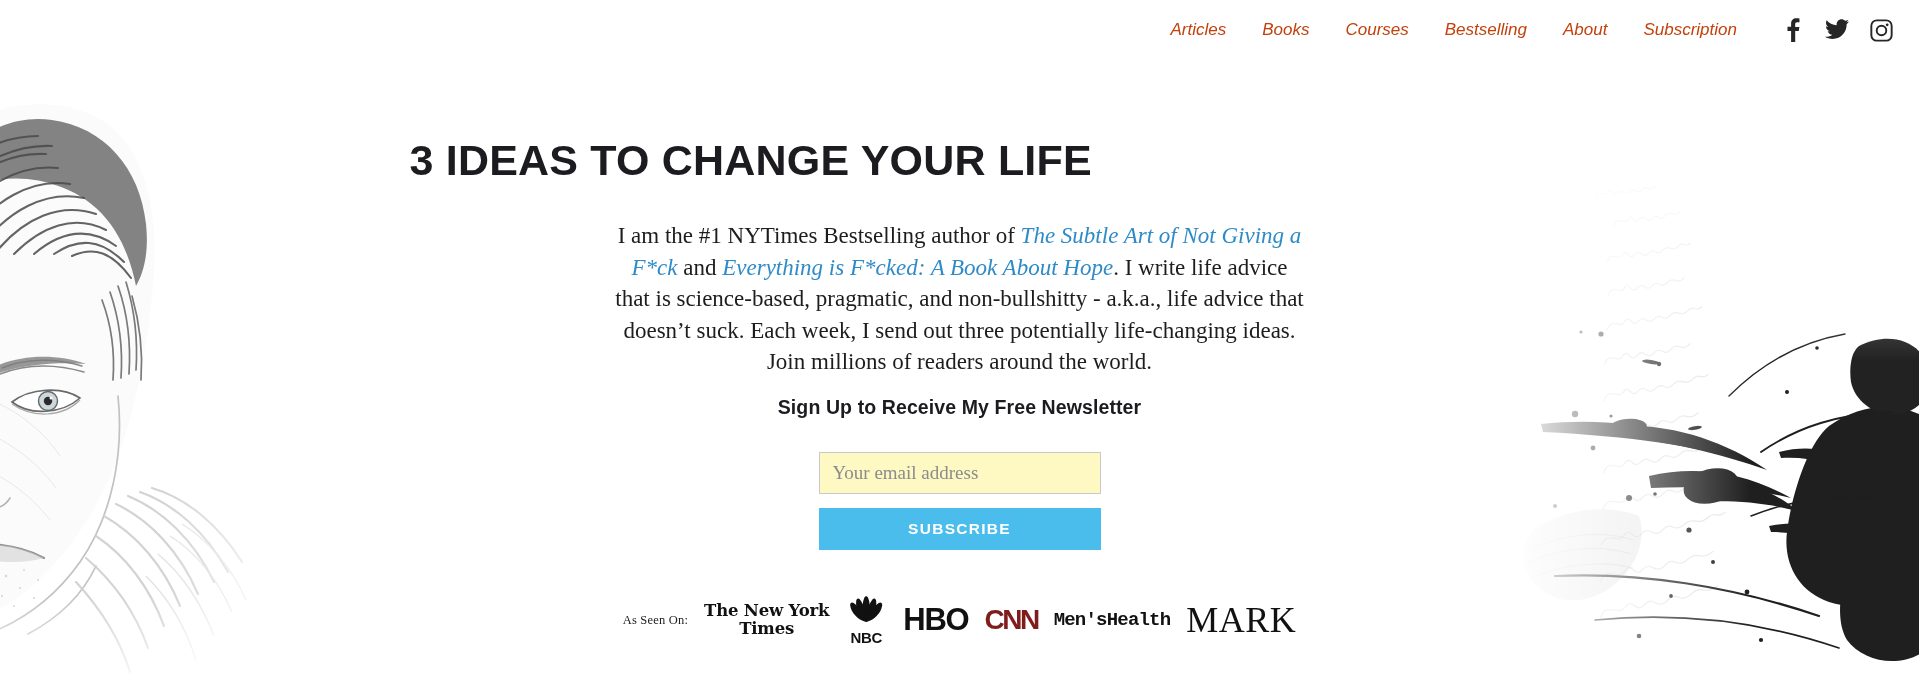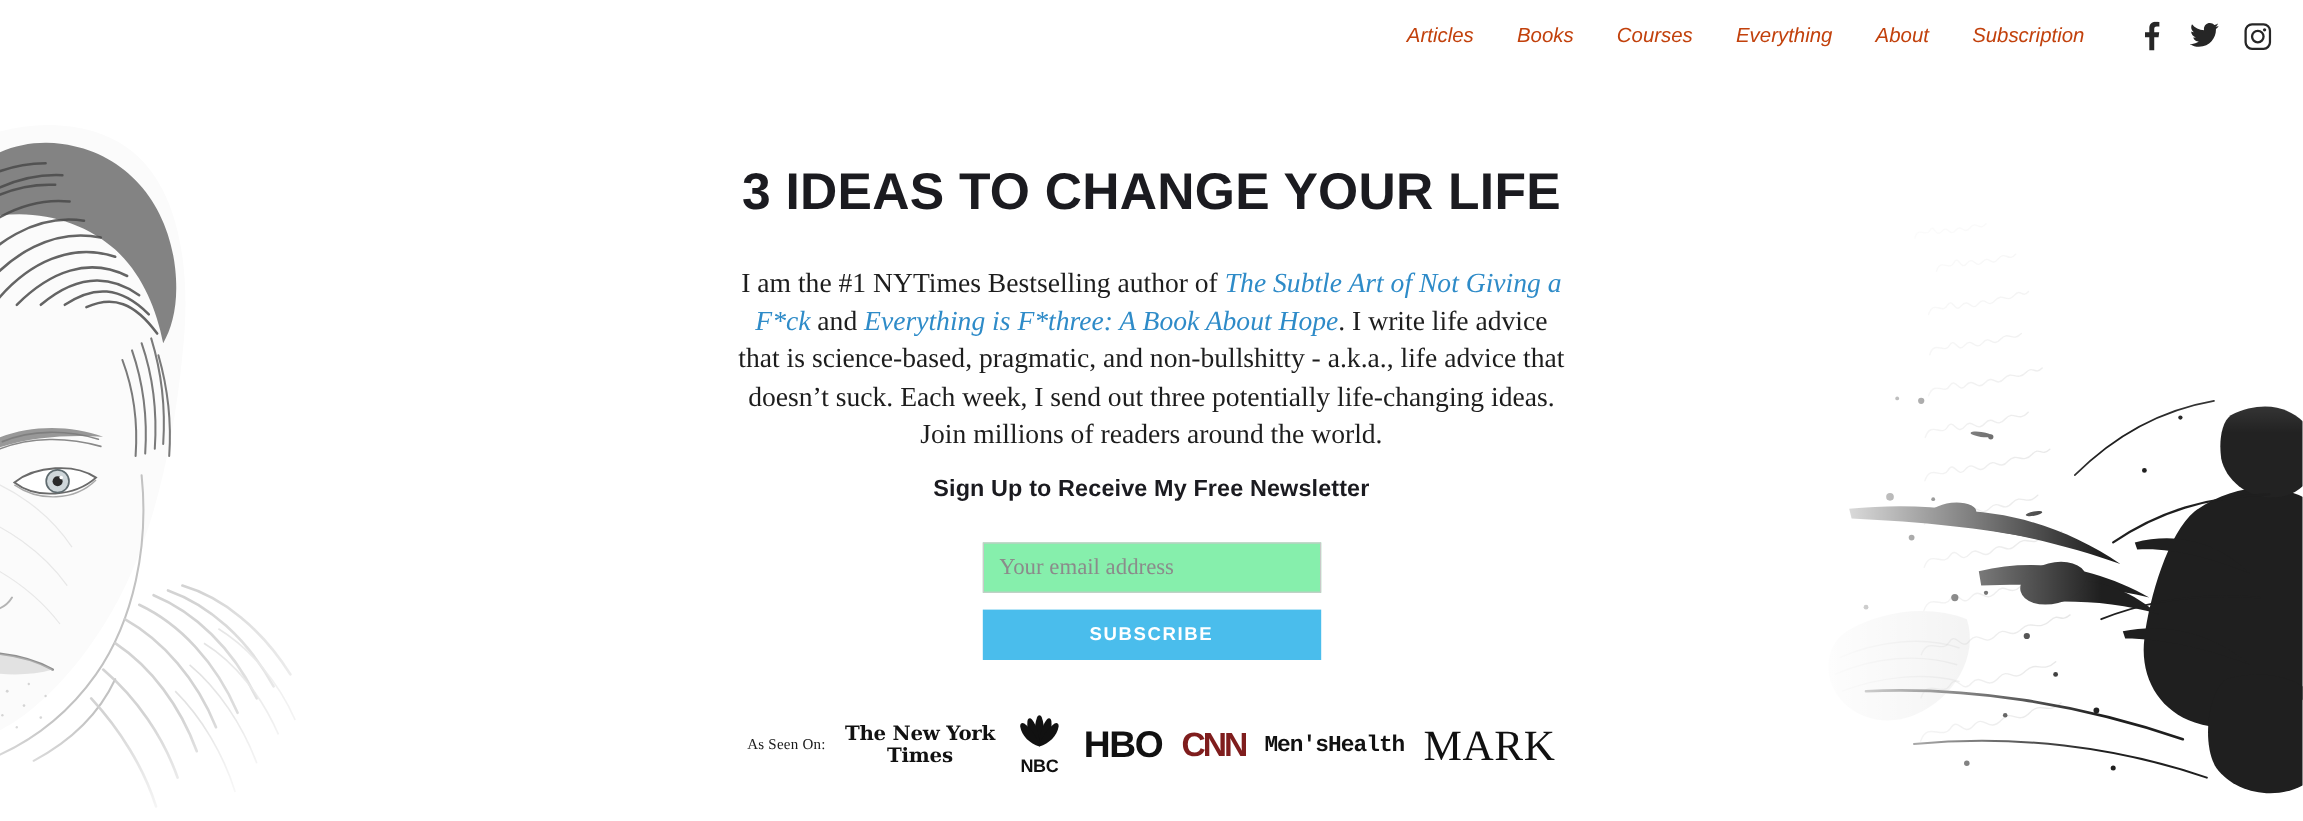--- a/index.html
+++ b/index.html
@@ -118,21 +118,20 @@
     height: 588px;
     z-index: 20;
   }
 
   .hero-heading {
     position: absolute;
     left: 50%;
     transform: translateX(-50%);
     top: 40px;
     width: 1100px;
-    text-align: center;
     font-family: "Liberation Sans", sans-serif;
     font-size: 43px;
     font-weight: 700;
     letter-spacing: 0.2px;
     color: #1b1b20;
     white-space: nowrap;
   }
 
   .hero-copy {
     position: absolute;
@@ -172,21 +171,21 @@
     left: 50%;
     transform: translateX(-50%);
     top: 356px;
     width: 282px;
   }
   .email-input {
     display: block;
     width: 282px;
     height: 42px;
     border: 1px solid #c9c9c9;
-    background: #86efac;
+    background: #fef9c3;
     font-family: "Liberation Serif", serif;
     font-size: 19px;
     color: #1d1d1d;
     padding: 0 13px;
     outline: none;
   }
   .email-input::placeholder { color: #8b8b8b; opacity: 1; }
 
   .subscribe-btn {
     display: block;
@@ -501,21 +500,21 @@
       <rect width="420" height="588" fill="url(#fadeT)"></rect>
     </svg>
   </div>
 
   <header class="header">
 
     <nav class="nav">
       <a class="nav-link">Articles</a>
       <a class="nav-link">Books</a>
       <a class="nav-link">Courses</a>
-      <a class="nav-link">Everything</a>
+      <a class="nav-link">Bestselling</a>
       <a class="nav-link">About</a>
       <a class="nav-link">Subscription</a>
 
       <div class="nav-social">
         <a class="social-btn">
           <span>
             <svg width="14" height="24" viewBox="0 0 14 24">
               <path d="M9.2 24V13.1h3.6l0.55-4.2H9.2V6.2c0-1.2 0.34-2.05 2.07-2.05h2.2V0.4C13.1 0.3 11.8 0.17 10.3 0.17
                        c-3.1 0-5.2 1.9-5.2 5.4v3.3H1.5v4.2h3.6V24H9.2z" fill="#262626"></path>
             </svg>
@@ -547,21 +546,21 @@
         </a>
       </div>
     </nav>
   </header>
 
   <main class="main">
 
     <h1 class="hero-heading">3 IDEAS TO CHANGE YOUR LIFE</h1>
 
     <p class="hero-copy">
-      <span>I am the #1 NYTimes Bestselling author of </span><a>The Subtle Art of Not Giving a F*ck</a><span> and </span><a>Everything is F*three: A Book About Hope</a><span>. I write life advice that is science-based, pragmatic, and non-bullshitty - a.k.a., life advice that doesn’t suck. Each week, I send out three potentially life-changing ideas. Join millions of readers around the world.</span>
+      <span>I am the #1 NYTimes Bestselling author of </span><a>The Subtle Art of Not Giving a F*ck</a><span> and </span><a>Everything is F*cked: A Book About Hope</a><span>. I write life advice that is science-based, pragmatic, and non-bullshitty - a.k.a., life advice that doesn’t suck. Each week, I send out three potentially life-changing ideas. Join millions of readers around the world.</span>
     </p>
 
     <h2 class="signup-heading">Sign Up to Receive My Free Newsletter</h2>
 
     <form class="form-wrap">
       <input class="email-input" type="email" placeholder="Your email address" style="">
       <button class="subscribe-btn" type="submit">SUBSCRIBE</button>
     </form>
 
     <div class="as-seen">

